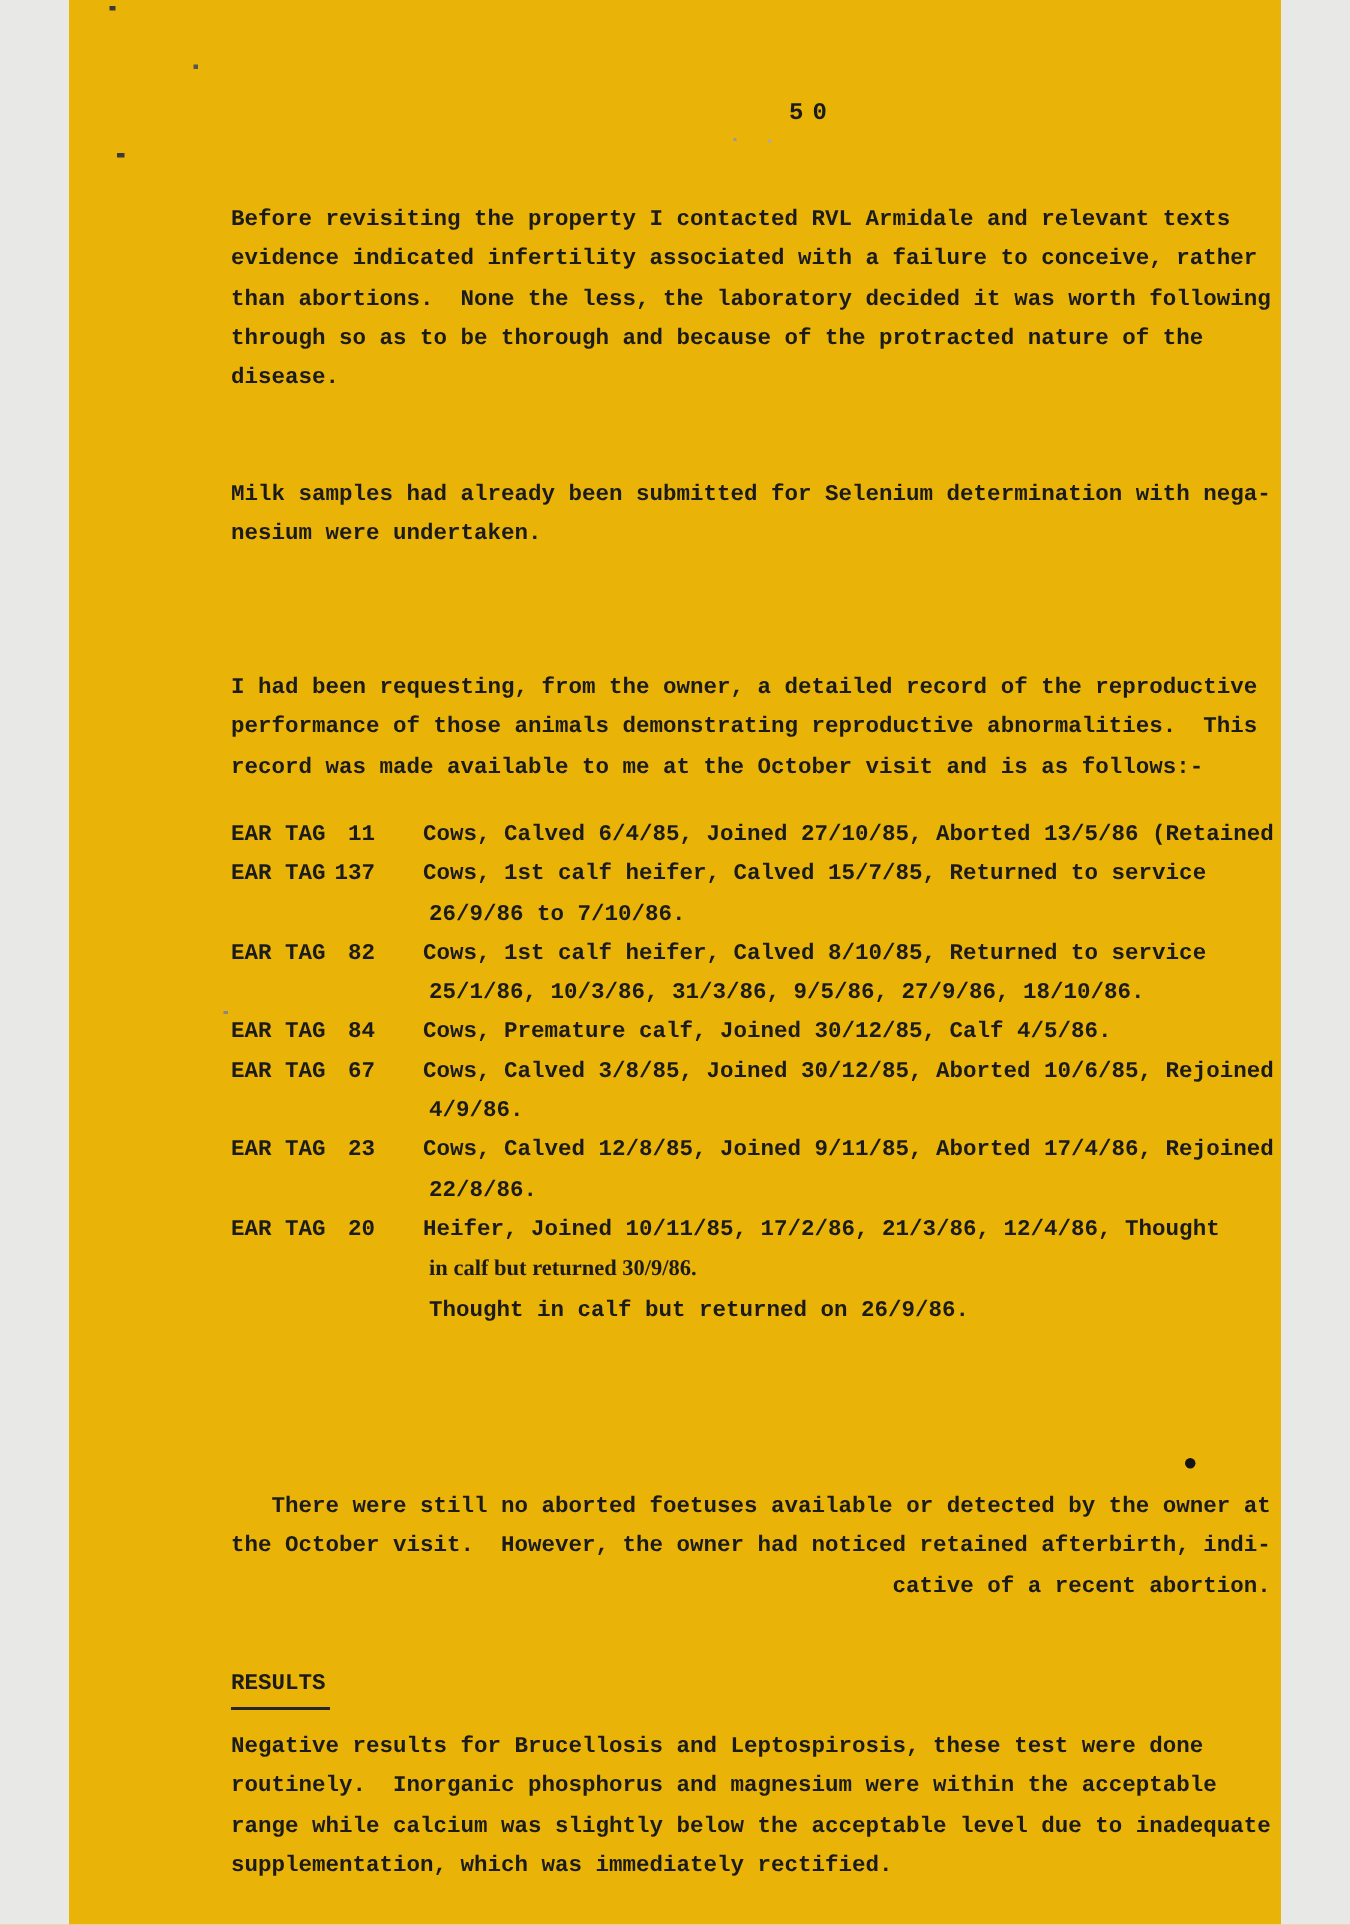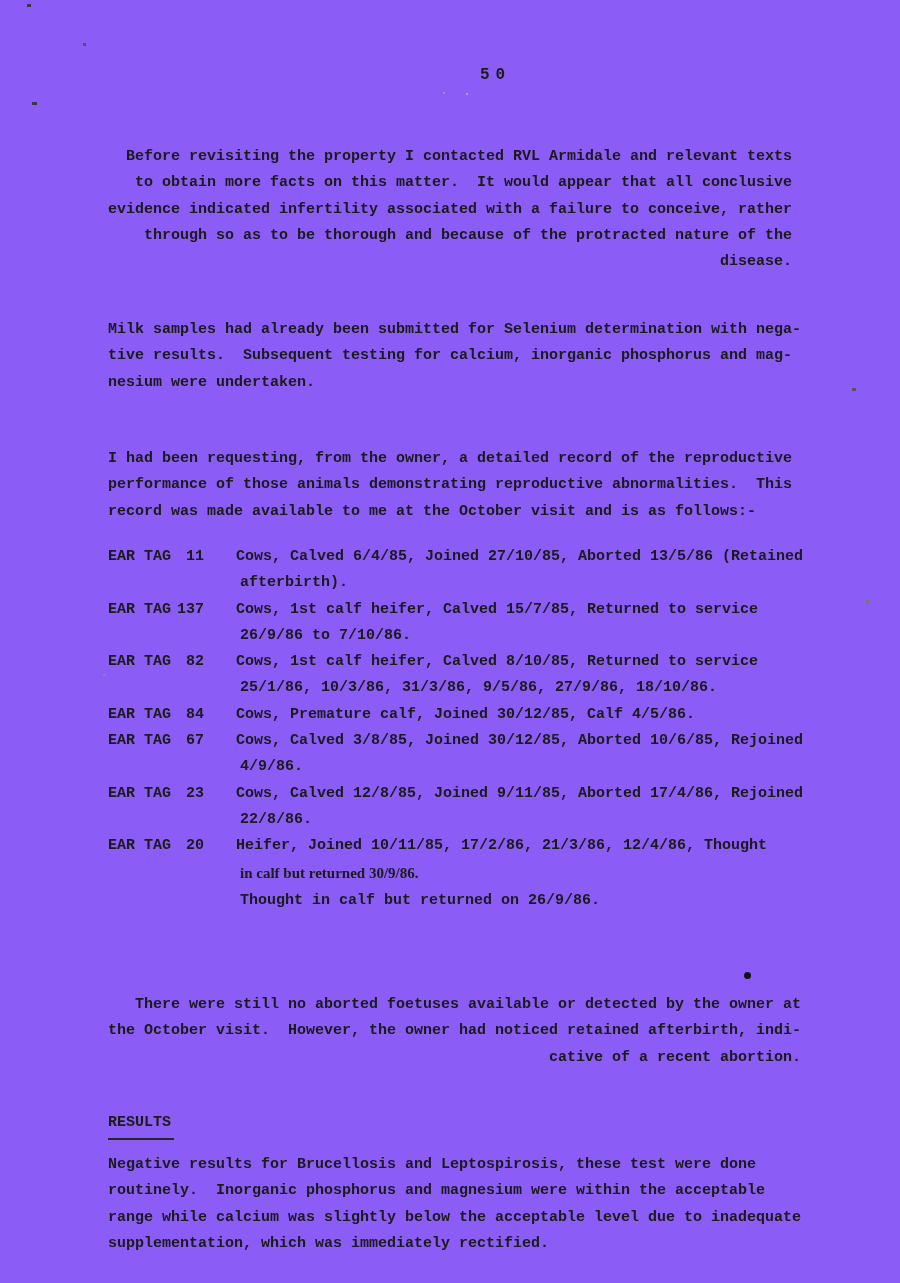--- a/index.html
+++ b/index.html
@@ -1,21 +1,21 @@
 <!DOCTYPE html>
 <html><head>
 <meta charset="utf-8">
 <style>
   html, body { margin: 0; padding: 0; background: #e8e8e6; }
   .page {
     position: relative;
-    width: 900px;
+    width: 808px;
     height: 1283px;
     margin: 0 auto;
-    background: #8b5cf6;
+    background: #eab308;
     overflow: hidden;
     font-family: "Liberation Mono", "DejaVu Sans Mono", monospace;
     font-weight: bold;
     font-size: 15px;
     line-height: 26.3px;
     color: #1b1b1b;
   }
   .block { position: absolute; left: 108px; }
   .line { white-space: pre; }
   .page-number {
@@ -59,43 +59,41 @@
   <div class="speck" style="left:83px;top:43px;width:3px;height:3px;background:#555;"></div>
   <div class="speck" style="left:32px;top:102px;width:5px;height:3px;background:#3a3a3a;"></div>
   <div class="speck" style="left:443px;top:92px;width:2px;height:2px;background:#999;"></div>
   <div class="speck" style="left:466px;top:93px;width:2px;height:2px;background:#aaa;"></div>
   <div class="speck" style="left:852px;top:388px;width:4px;height:3px;background:#555;"></div>
   <div class="speck" style="left:866px;top:600px;width:3px;height:4px;background:#777;"></div>
   <div class="speck" style="left:103px;top:674px;width:3px;height:2px;background:#888;"></div>
 
   <div class="page-number">50</div>
 
-  <div class="block" style="top:144px;text-align:right;">
+  <div class="block" style="top:134px;">
       <div class="line">Before revisiting the property I contacted RVL Armidale and relevant texts</div>
-      <div class="line">to obtain more facts on this matter.  It would appear that all conclusive</div>
       <div class="line">evidence indicated infertility associated with a failure to conceive, rather</div>
+      <div class="line">than abortions.  None the less, the laboratory decided it was worth following</div>
       <div class="line">through so as to be thorough and because of the protracted nature of the</div>
       <div class="line">disease.</div>
     </div>
 
   <div class="block" style="top:317px;">
       <div class="line">Milk samples had already been submitted for Selenium determination with nega-</div>
-      <div class="line">tive results.  Subsequent testing for calcium, inorganic phosphorus and mag-</div>
       <div class="line">nesium were undertaken.</div>
     </div>
 
   <div class="block" style="top:446px;">
       <div class="line">I had been requesting, from the owner, a detailed record of the reproductive</div>
       <div class="line">performance of those animals demonstrating reproductive abnormalities.  This</div>
       <div class="line">record was made available to me at the October visit and is as follows:-</div>
     </div>
 
   <div class="block" style="top:544px;">
       <div class="line"><span class="tag-label">EAR TAG</span><span class="tag-num">11</span><span class="tag-desc">Cows, Calved 6/4/85, Joined 27/10/85, Aborted 13/5/86 (Retained</span></div>
-      <div class="line"><span class="tag-indent"></span><span class="tag-desc" style="margin-left: 0px;">afterbirth).</span></div>
       <div class="line"><span class="tag-label">EAR TAG</span><span class="tag-num">137</span><span class="tag-desc">Cows, 1st calf heifer, Calved 15/7/85, Returned to service</span></div>
       <div class="line"><span class="tag-indent"></span><span class="tag-desc" style="margin-left: 0px;">26/9/86 to 7/10/86.</span></div>
       <div class="line"><span class="tag-label">EAR TAG</span><span class="tag-num">82</span><span class="tag-desc">Cows, 1st calf heifer, Calved 8/10/85, Returned to service</span></div>
       <div class="line"><span class="tag-indent"></span><span class="tag-desc" style="margin-left: 0px;">25/1/86, 10/3/86, 31/3/86, 9/5/86, 27/9/86, 18/10/86.</span></div>
       <div class="line"><span class="tag-label">EAR TAG</span><span class="tag-num">84</span><span class="tag-desc">Cows, Premature calf, Joined 30/12/85, Calf 4/5/86.</span></div>
       <div class="line"><span class="tag-label">EAR TAG</span><span class="tag-num">67</span><span class="tag-desc">Cows, Calved 3/8/85, Joined 30/12/85, Aborted 10/6/85, Rejoined</span></div>
       <div class="line"><span class="tag-indent"></span><span class="tag-desc" style="margin-left: 0px;">4/9/86.</span></div>
       <div class="line"><span class="tag-label">EAR TAG</span><span class="tag-num">23</span><span class="tag-desc">Cows, Calved 12/8/85, Joined 9/11/85, Aborted 17/4/86, Rejoined</span></div>
       <div class="line"><span class="tag-indent"></span><span class="tag-desc" style="margin-left: 0px;">22/8/86.</span></div>
       <div class="line"><span class="tag-label">EAR TAG</span><span class="tag-num">20</span><span class="tag-desc">Heifer, Joined 10/11/85, 17/2/86, 21/3/86, 12/4/86, Thought</span></div>

